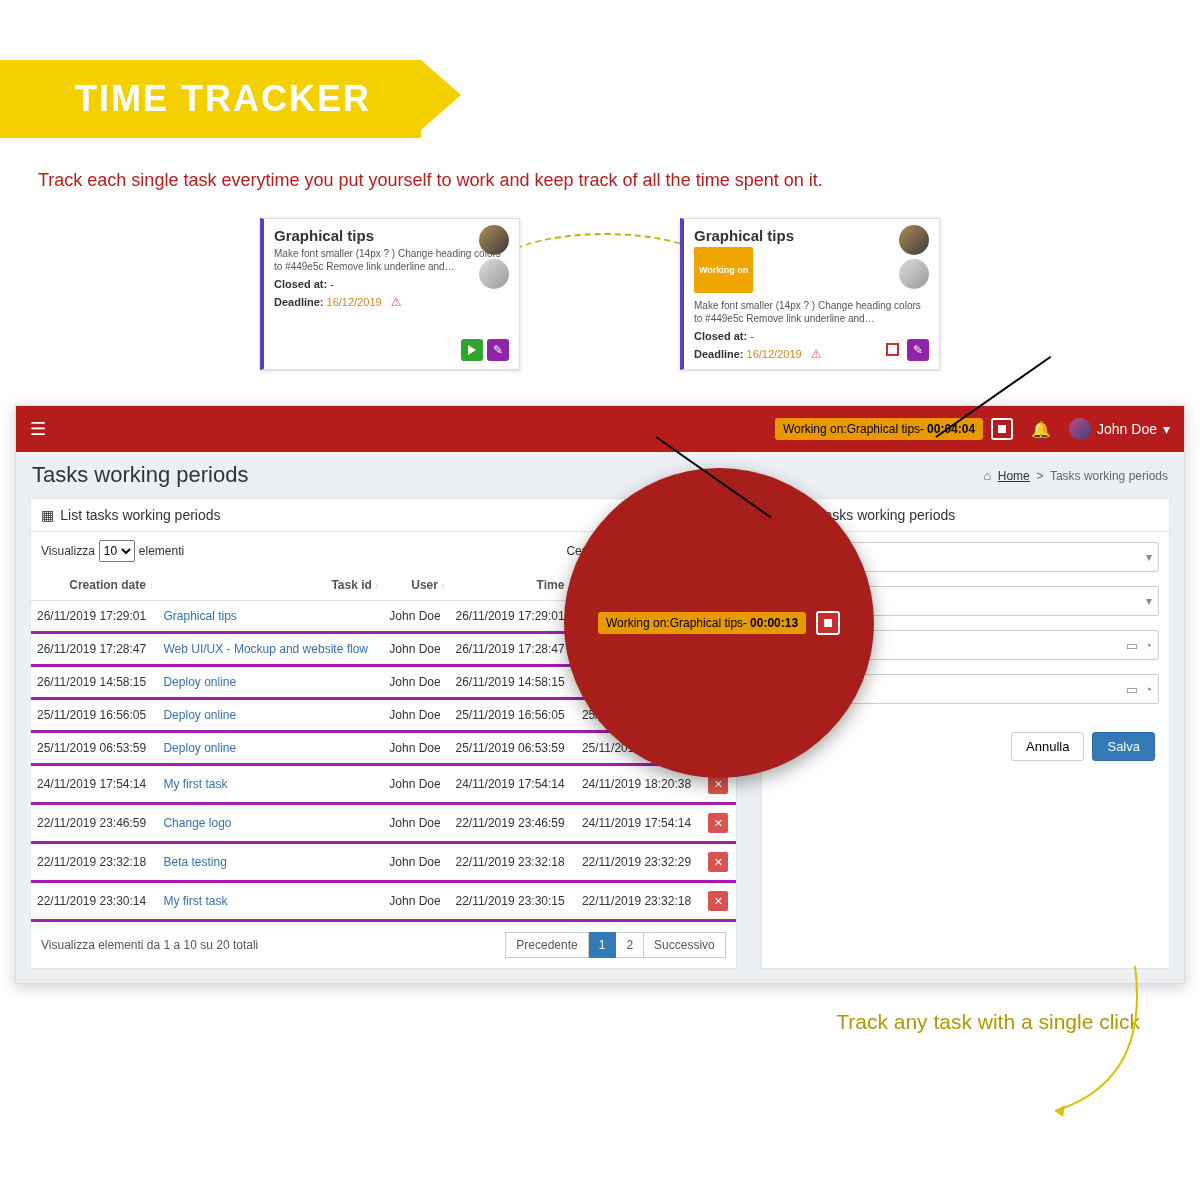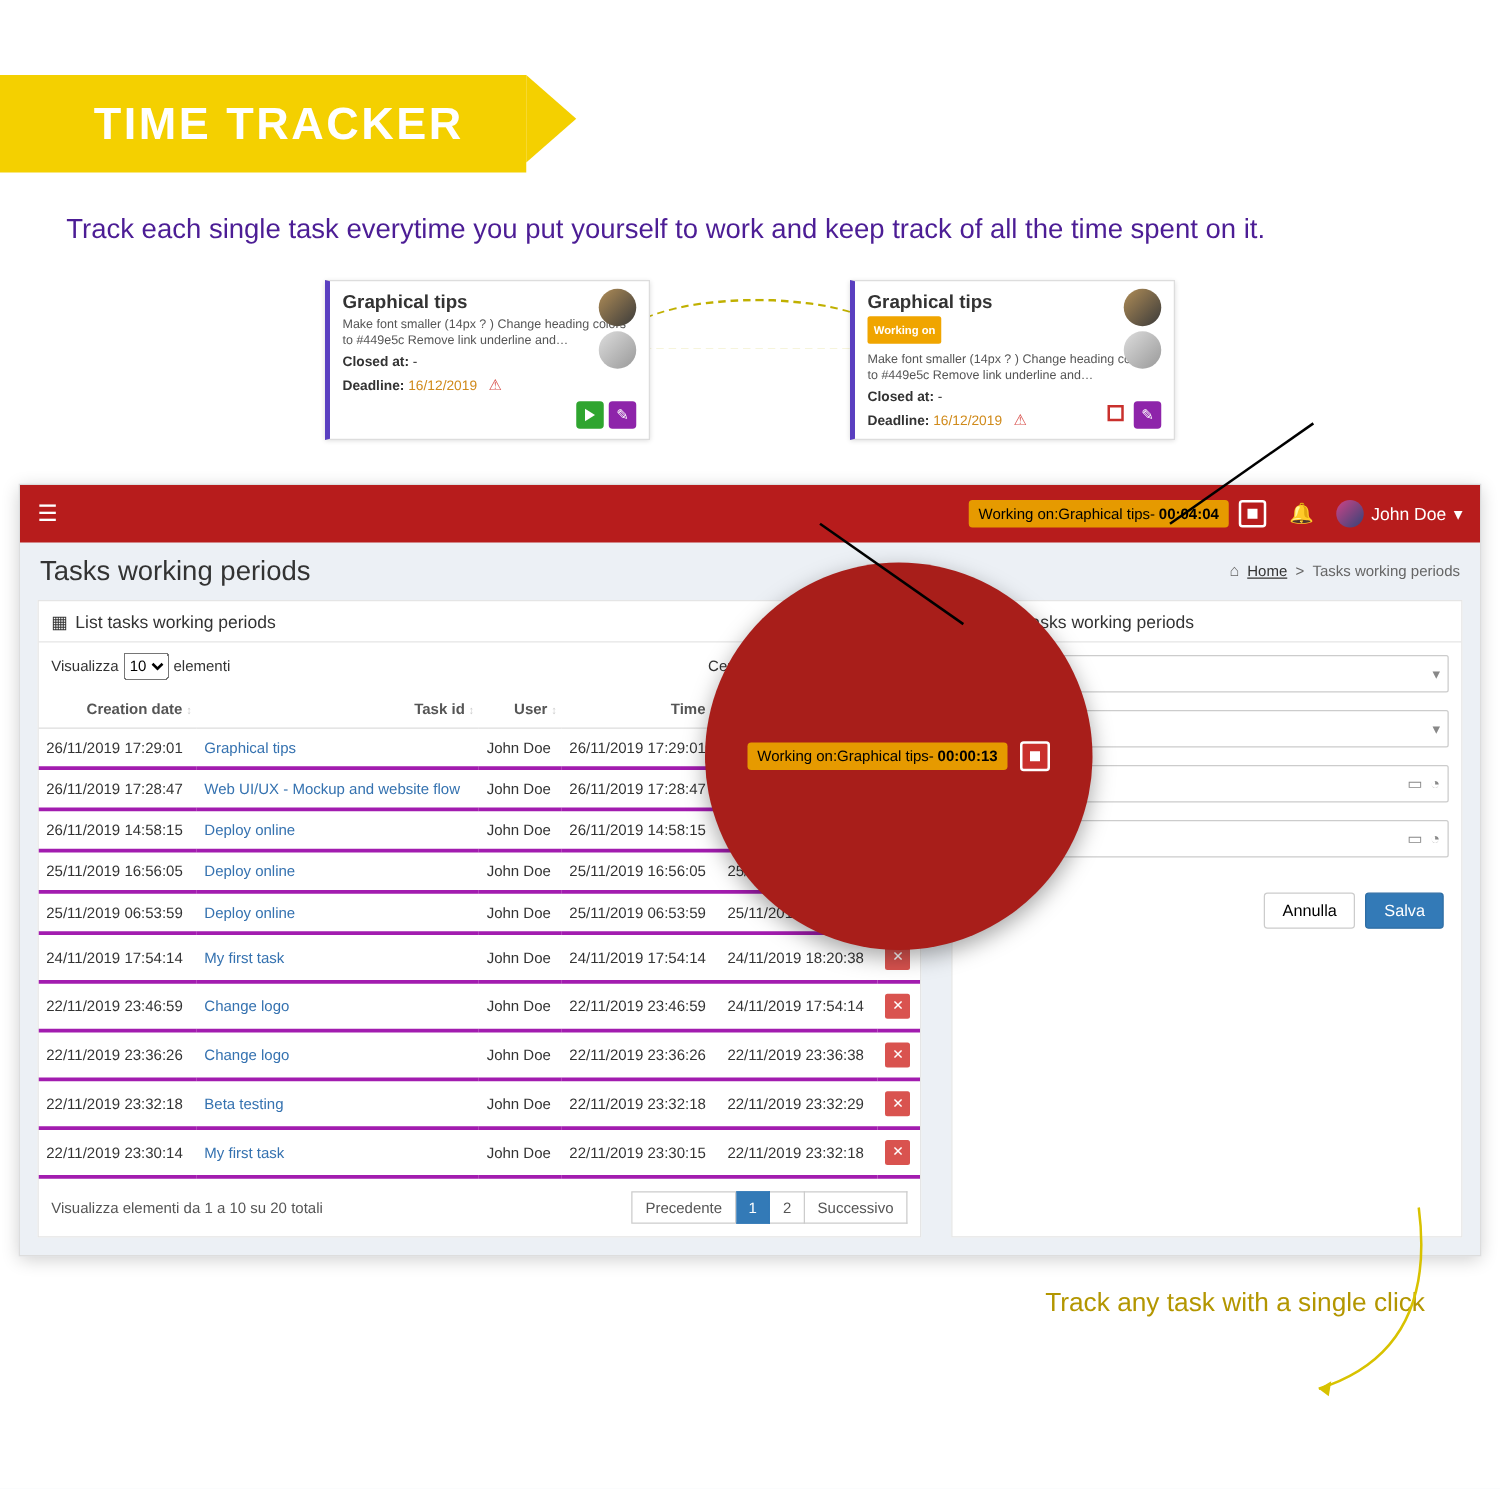--- a/index.html
+++ b/index.html
@@ -10,27 +10,27 @@
   .banner {
     display: inline-block; background: #f4d000; color: #fff; font-weight: 700;
     padding: 18px 50px 18px 75px; font-size: 36px; letter-spacing: 2px;
     position: relative;
   }
   .banner::after {
     content: ""; position: absolute; right: -40px; top: 0;
     border-left: 40px solid #f4d000; border-top: 35px solid transparent; border-bottom: 35px solid transparent;
     height: 0; width: 0;
   }
-  .intro { margin: 30px 35px 25px 53px; font-size: 22px; line-height: 1.4; color: #4c1d95; }
+  .intro { margin: 30px 35px 25px 38px; font-size: 18px; line-height: 1.4; color: #b91c1c; }
 
   
   .cards-row { position: relative; display: flex; justify-content: center; gap: 160px; margin: 10px 0 35px 0; }
   .card { width: 260px; border: 1px solid #ddd; border-left: 4px solid #5a3fc0; padding: 8px 10px; background: #fff; box-shadow: 0 1px 4px rgba(0,0,0,0.15); position: relative; }
   .card-title { font-weight: 700; font-size: 15px; }
-  .working-badge { display: inline-block; background: #f0a500; color: #fff; font-size: 9px; font-weight: bold; padding: 6px 5px; border-radius: 2px; margin: 3px 0; }
+  .working-badge { display: inline-block; background: #f0a500; color: #fff; font-size: 9px; font-weight: bold; padding: 18px 5px; border-radius: 2px; margin: 3px 0; }
   .card-desc { font-size: 10px; color: #555; margin: 3px 0; line-height: 1.3; }
   .card-row2 { font-size: 11px; margin-top: 5px; }
   .card-row2 .label { font-weight: bold; }
   .card-row2 .deadline { color: #d08a1a; }
   .card-icons { position: absolute; right: 10px; bottom: 8px; display: flex; gap: 4px; }
   .btn-sq { width: 22px; height: 22px; border-radius: 3px; display: flex; align-items: center; justify-content: center; color: #fff; font-size: 11px; }
   .btn-green { background: #2fa52f; }
   .btn-purple { background: #8e24aa; }
   .avatar { width: 30px; height: 30px; border-radius: 50%; background: linear-gradient(135deg,#b08d57,#3a3a3a); position: absolute; right: 10px; }
   .avatar.a1 { top: 6px; }
@@ -290,28 +290,20 @@
             </tr>
             <tr>
               <td>22/11/2019 23:46:59</td>
               <td class="task"><a href="#">Change logo</a></td>
               <td>John Doe</td>
               <td>22/11/2019 23:46:59</td>
               <td>24/11/2019 17:54:14</td>
               <td><span class="del-btn">✕</span></td>
             </tr>
             <tr>
-              <td>22/11/2019 23:36:26</td>
-              <td class="task"><a href="#">Change logo</a></td>
-              <td>John Doe</td>
-              <td>22/11/2019 23:36:26</td>
-              <td>22/11/2019 23:36:38</td>
-              <td><span class="del-btn">✕</span></td>
-            </tr>
-            <tr>
               <td>22/11/2019 23:32:18</td>
               <td class="task"><a href="#">Beta testing</a></td>
               <td>John Doe</td>
               <td>22/11/2019 23:32:18</td>
               <td>22/11/2019 23:32:29</td>
               <td><span class="del-btn">✕</span></td>
             </tr>
             <tr>
               <td>22/11/2019 23:30:14</td>
               <td class="task"><a href="#">My first task</a></td>

